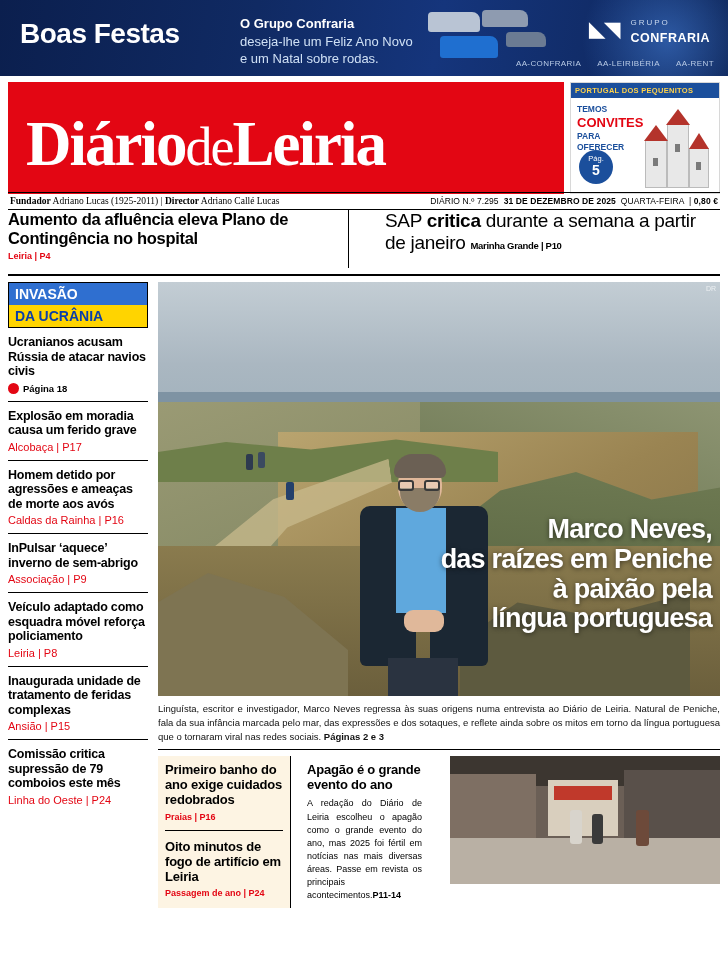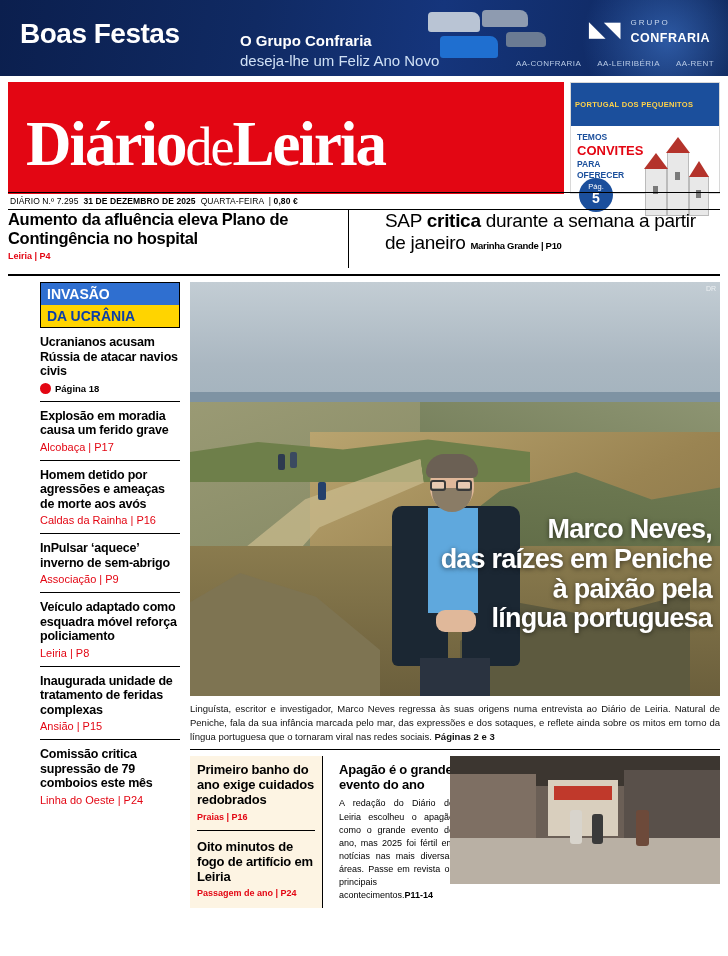--- a/index.html
+++ b/index.html
@@ -16,23 +16,23 @@
     position: relative; height: 76px;
     background: linear-gradient(100deg,#0b1f4e 0%, #102a63 35%, #15357c 60%, #0d2456 100%);
     overflow: hidden;
   }
   .topad .boas {
     position: absolute; left: 20px; top: 18px;
     color: #fff; font-family: "Liberation Sans", sans-serif;
     font-weight: bold; font-size: 28px; letter-spacing: -0.5px;
   }
   .topad .adtext {
-    position: absolute; left: 240px; top: 31px; width: 200px;
+    position: absolute; left: 240px; top: 15px; width: 200px;
     color: #cfe0f5; font-family: "Liberation Sans", sans-serif;
-    font-size: 15px; line-height: 1.35;
+    font-size: 13px; line-height: 1.35;
   }
   .topad .adtext b { color:#fff; }
   .topad .cars {
     position:absolute; left: 420px; top: 6px; width: 140px; height: 66px;
   }
   .car {
     position: absolute; border-radius: 4px 8px 3px 3px;
   }
   .car.c1 { width: 52px; height: 20px; left: 8px; top: 6px; background:#b9c4d4; }
   .car.c2 { width: 46px; height: 17px; left: 62px; top: 4px; background:#8e9bb0; }
@@ -67,21 +67,21 @@
     color:#fff; font-family:"Liberation Serif", serif; font-weight:bold;
     font-size: 63px; letter-spacing:-2px; white-space:nowrap;
   }
   .redbox .title .de { font-weight: normal; font-size:54px; }
   .promo {
     position:absolute; right: 8px; top: 6px; width: 150px; height: 112px;
     background:#fff; border:1px solid #d8d8d8;
   }
   .promo .ptop {
     background:#1b4f9c; color:#ffd24a; font-family:"Liberation Sans", sans-serif;
-    font-size:7.5px; font-weight:bold; padding:17px 4px; letter-spacing:.3px;
+    font-size:7.5px; font-weight:bold; padding:3px 4px; letter-spacing:.3px;
   }
   .promo .pbody { position:relative; height: 92px; }
   .promo .ptxt {
     position:absolute; left:6px; top:6px; width:74px;
     font-family:"Liberation Sans", sans-serif; font-size:9px; line-height:1.25;
     color:#e30613; font-weight:bold;
   }
   .promo .ptxt .big { font-size:13px; display:block; }
   .promo .ptxt .sm { color:#1b4f9c; font-weight:bold; font-size:8.5px; display:block;}
   .promo .pag {
@@ -131,21 +131,21 @@
   }
   .teaser-right h2 b { font-weight:bold; }
   .teaser-right .tag {
     font-family:"Liberation Sans", sans-serif; font-size:9.5px; font-weight:bold;
     color:#000; display:inline;
   }
   .hr-black { border:0; border-top:2px solid #000; margin: 6px 8px 0 8px; }
 
   
   .body { position:relative; margin: 6px 8px 0 8px; display:flex; }
-  .col-left { width: 140px; margin-left: 32px; }
+  .col-left { width: 140px; }
   .col-main { flex:1; margin-left:10px; }
 
   
   .invasao { border:1px solid #000; }
   .invasao .l1, .invasao .l2 {
     font-family:"Liberation Sans", sans-serif; font-weight:bold; font-size:14px;
     padding:3px 6px; color:#0b3ea8;
   }
   .invasao .l1 { background:#2f6fd0; color:#fff; }
   .invasao .l2 { background:#ffd400; color:#0b3ea8; }
@@ -318,20 +318,27 @@
             <div class="roof r2"></div>
             <div class="roof r3"></div>
           <div class="win" style="left:12px;bottom:22px;"></div>
           <div class="win" style="left:34px;bottom:36px;"></div>
           <div class="win" style="left:55px;bottom:18px;"></div>
         </div>
       </div>
     </div>
 
     <div class="infobar">
+      <div class="left">
+        <b>Fundador</b>
+        <span>Adriano Lucas (1925-2011)</span>
+        |
+        <b>Director</b>
+        <span>Adriano Callé Lucas</span>
+      </div>
       <div class="right">
         <span>DIÁRIO N.º 7.295</span>
         &nbsp;<b>31 DE DEZEMBRO DE 2025</b>
         &nbsp;<span>QUARTA-FEIRA</span>
         &nbsp;|&nbsp;<b>0,80 €</b>
       </div>
     </div>
   </div>
 
   <div class="teasers">

